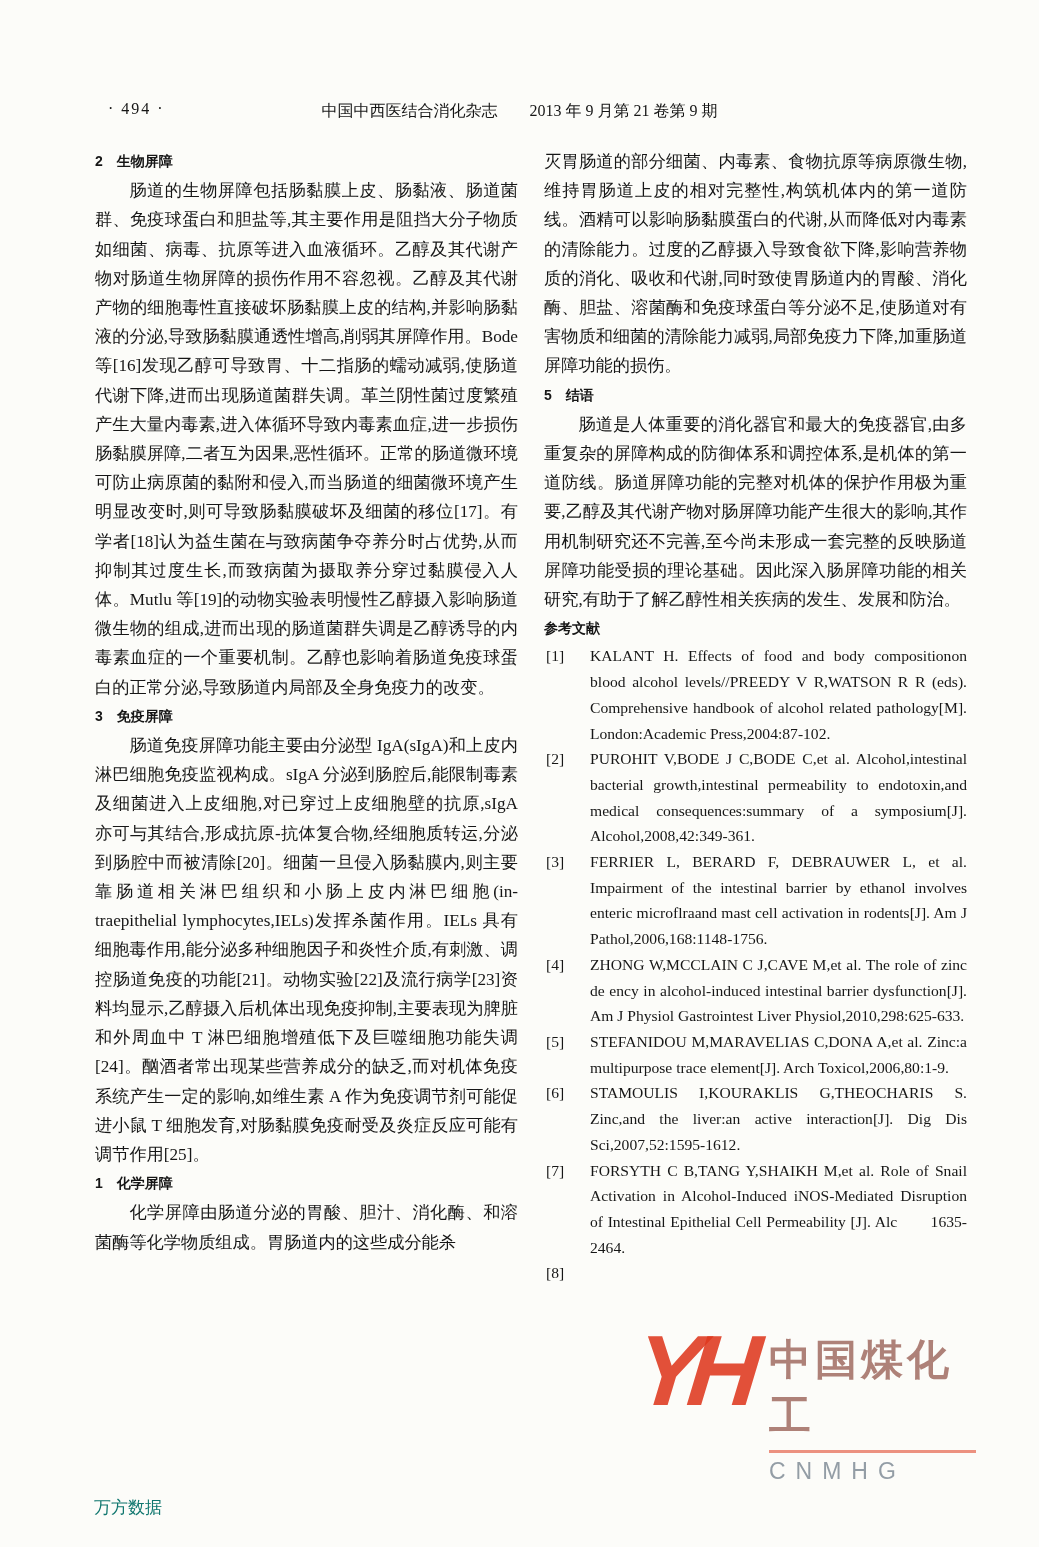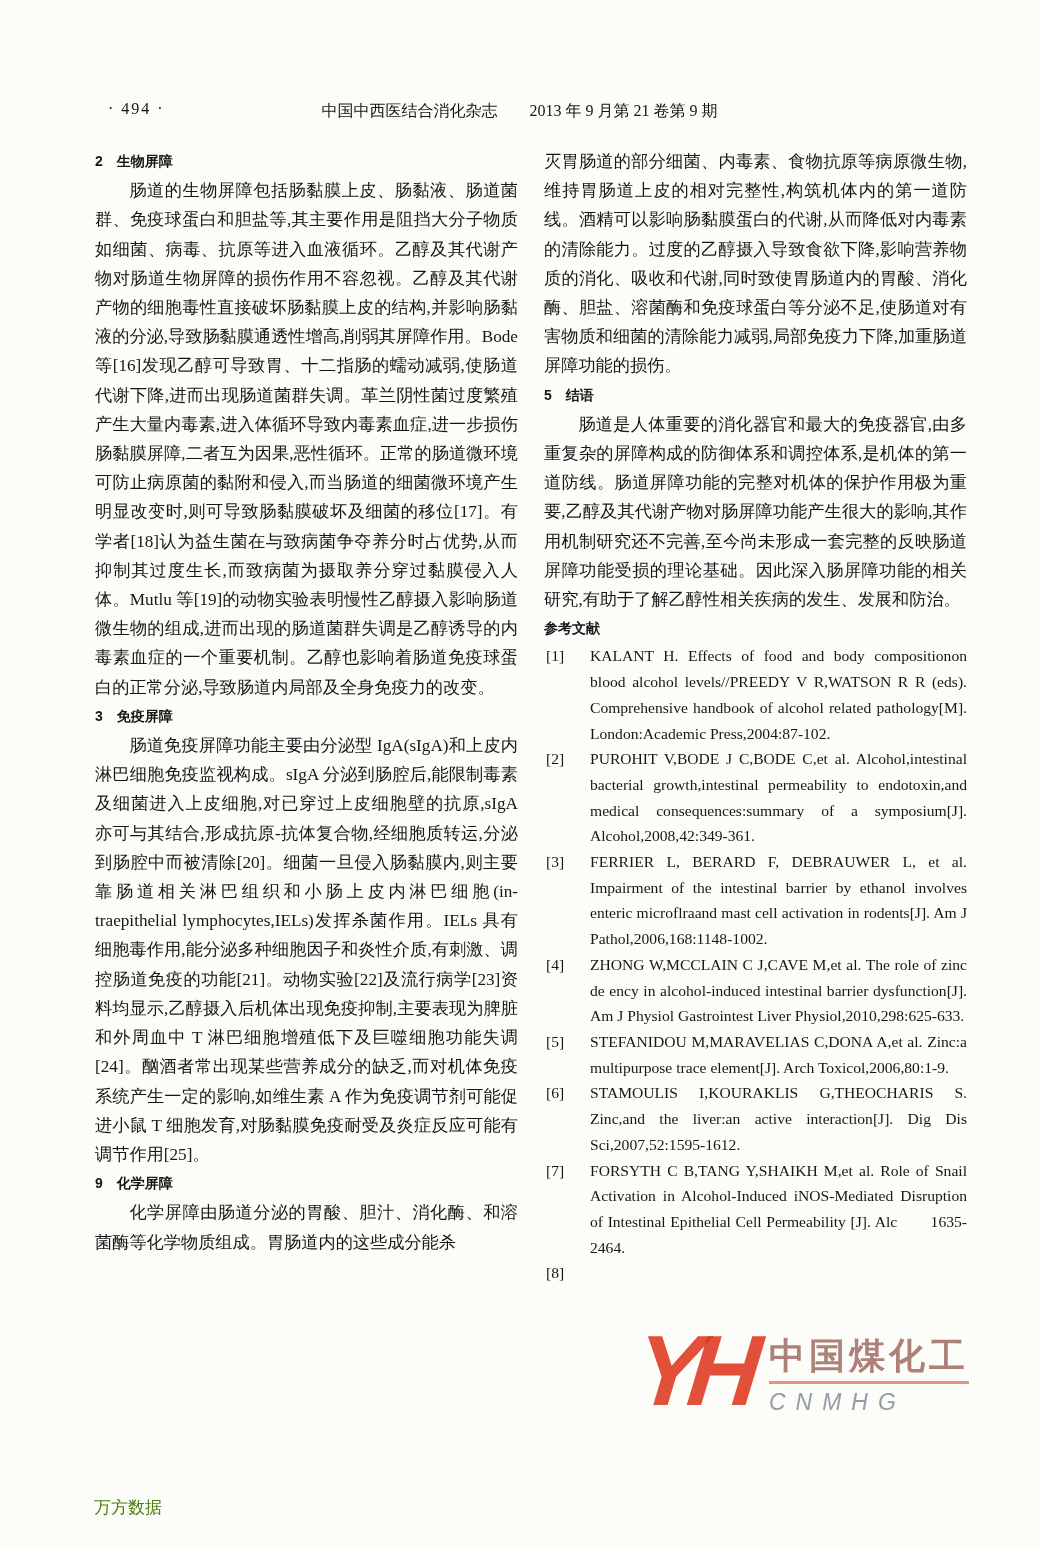--- a/index.html
+++ b/index.html
@@ -72,78 +72,78 @@
     font-size: 100px;
     line-height: 108px;
     letter-spacing: -14px;
     color: rgba(222, 56, 30, 0.88);
     transform: skewX(-6deg);
     padding-right: 14px;
   }
   .wm-text { display: flex; flex-direction: column; margin-top: 16px; }
   .wm-brand {
     font-family: "Liberation Sans", "DejaVu Sans", sans-serif;
-    font-size: 36px;
+    font-size: 42px;
     font-weight: bold;
     letter-spacing: 4px;
     color: rgba(151, 94, 83, 0.78);
     border-bottom: 3px solid rgba(222, 56, 30, 0.55);
+    padding-bottom: 6px;
   }
   .wm-sub {
     font-family: "Liberation Sans", "DejaVu Sans", sans-serif;
     font-size: 23px;
     letter-spacing: 10px;
     color: rgba(128, 140, 150, 0.85);
     margin-top: 5px;
-    font-style: italic;
   }
 
   
   .footer {
     position: absolute;
     left: 94px;
     top: 1496px;
     font-size: 17px;
-    color: #4d7c0f;
+    color: #0f766e;
   }
 </style>
 </head>
 <body>
 
 <div class="page">
 
   <div class="header">
     <span class="page-num">· 494 ·</span>
     <span class="journal-line">中国中西医结合消化杂志　　2013 年 9 月第 21 卷第 9 期</span>
   </div>
 
   <div class="col col-left">
     <h3 class="heading">2　生物屏障</h3>
     <p class="para">肠道的生物屏障包括肠黏膜上皮、肠黏液、肠道菌群、免疫球蛋白和胆盐等,其主要作用是阻挡大分子物质如细菌、病毒、抗原等进入血液循环。乙醇及其代谢产物对肠道生物屏障的损伤作用不容忽视。乙醇及其代谢产物的细胞毒性直接破坏肠黏膜上皮的结构,并影响肠黏液的分泌,导致肠黏膜通透性增高,削弱其屏障作用。Bode 等[16]发现乙醇可导致胃、十二指肠的蠕动减弱,使肠道代谢下降,进而出现肠道菌群失调。革兰阴性菌过度繁殖产生大量内毒素,进入体循环导致内毒素血症,进一步损伤肠黏膜屏障,二者互为因果,恶性循环。正常的肠道微环境可防止病原菌的黏附和侵入,而当肠道的细菌微环境产生明显改变时,则可导致肠黏膜破坏及细菌的移位[17]。有学者[18]认为益生菌在与致病菌争夺养分时占优势,从而抑制其过度生长,而致病菌为摄取养分穿过黏膜侵入人体。Mutlu 等[19]的动物实验表明慢性乙醇摄入影响肠道微生物的组成,进而出现的肠道菌群失调是乙醇诱导的内毒素血症的一个重要机制。乙醇也影响着肠道免疫球蛋白的正常分泌,导致肠道内局部及全身免疫力的改变。</p>
     <h3 class="heading">3　免疫屏障</h3>
     <p class="para">肠道免疫屏障功能主要由分泌型 IgA(sIgA)和上皮内淋巴细胞免疫监视构成。sIgA 分泌到肠腔后,能限制毒素及细菌进入上皮细胞,对已穿过上皮细胞壁的抗原,sIgA 亦可与其结合,形成抗原-抗体复合物,经细胞质转运,分泌到肠腔中而被清除[20]。细菌一旦侵入肠黏膜内,则主要靠肠道相关淋巴组织和小肠上皮内淋巴细胞(in-traepithelial lymphocytes,IELs)发挥杀菌作用。IELs 具有细胞毒作用,能分泌多种细胞因子和炎性介质,有刺激、调控肠道免疫的功能[21]。动物实验[22]及流行病学[23]资料均显示,乙醇摄入后机体出现免疫抑制,主要表现为脾脏和外周血中 T 淋巴细胞增殖低下及巨噬细胞功能失调[24]。酗酒者常出现某些营养成分的缺乏,而对机体免疫系统产生一定的影响,如维生素 A 作为免疫调节剂可能促进小鼠 T 细胞发育,对肠黏膜免疫耐受及炎症反应可能有调节作用[25]。</p>
-    <h3 class="heading">9　化学屏障</h3>
+    <h3 class="heading">1　化学屏障</h3>
     <p class="para">化学屏障由肠道分泌的胃酸、胆汁、消化酶、和溶菌酶等化学物质组成。胃肠道内的这些成分能杀</p>
   </div>
 
   <div class="col col-right">
     <p class="para cont">灭胃肠道的部分细菌、内毒素、食物抗原等病原微生物,维持胃肠道上皮的相对完整性,构筑机体内的第一道防线。酒精可以影响肠黏膜蛋白的代谢,从而降低对内毒素的清除能力。过度的乙醇摄入导致食欲下降,影响营养物质的消化、吸收和代谢,同时致使胃肠道内的胃酸、消化酶、胆盐、溶菌酶和免疫球蛋白等分泌不足,使肠道对有害物质和细菌的清除能力减弱,局部免疫力下降,加重肠道屏障功能的损伤。</p>
     <h3 class="heading">5　结语</h3>
     <p class="para">肠道是人体重要的消化器官和最大的免疫器官,由多重复杂的屏障构成的防御体系和调控体系,是机体的第一道防线。肠道屏障功能的完整对机体的保护作用极为重要,乙醇及其代谢产物对肠屏障功能产生很大的影响,其作用机制研究还不完善,至今尚未形成一套完整的反映肠道屏障功能受损的理论基础。因此深入肠屏障功能的相关研究,有助于了解乙醇性相关疾病的发生、发展和防治。</p>
     <h3 class="heading">参考文献</h3>
 
     <div class="references">
       <div class="ref">
         <span class="ref-label">[1]</span><span class="ref-text">KALANT H. Effects of food and body compositionon blood alcohol levels//PREEDY V R,WATSON R R (eds). Comprehensive handbook of alcohol related pathology[M]. London:Academic Press,2004:87-102.</span>
       </div>
       <div class="ref">
         <span class="ref-label">[2]</span><span class="ref-text">PUROHIT V,BODE J C,BODE C,et al. Alcohol,intestinal bacterial growth,intestinal permeability to endotoxin,and medical consequences:summary of a symposium[J]. Alcohol,2008,42:349-361.</span>
       </div>
       <div class="ref">
-        <span class="ref-label">[3]</span><span class="ref-text">FERRIER L, BERARD F, DEBRAUWER L, et al. Impairment of the intestinal barrier by ethanol involves enteric microflraand mast cell activation in rodents[J]. Am J Pathol,2006,168:1148-1002.</span>
+        <span class="ref-label">[3]</span><span class="ref-text">FERRIER L, BERARD F, DEBRAUWER L, et al. Impairment of the intestinal barrier by ethanol involves enteric microflraand mast cell activation in rodents[J]. Am J Pathol,2006,168:1148-1756.</span>
       </div>
       <div class="ref">
         <span class="ref-label">[4]</span><span class="ref-text">ZHONG W,MCCLAIN C J,CAVE M,et al. The role of zinc de ency in alcohol-induced intestinal barrier dysfunction[J]. Am J Physiol Gastrointest Liver Physiol,2010,298:625-633.</span>
       </div>
       <div class="ref">
         <span class="ref-label">[5]</span><span class="ref-text">STEFANIDOU M,MARAVELIAS C,DONA A,et al. Zinc:a multipurpose trace element[J]. Arch Toxicol,2006,80:1-9.</span>
       </div>
       <div class="ref">
         <span class="ref-label">[6]</span><span class="ref-text">STAMOULIS I,KOURAKLIS G,THEOCHARIS S. Zinc,and the liver:an active interaction[J]. Dig Dis Sci,2007,52:1595-1612.</span>
       </div>

